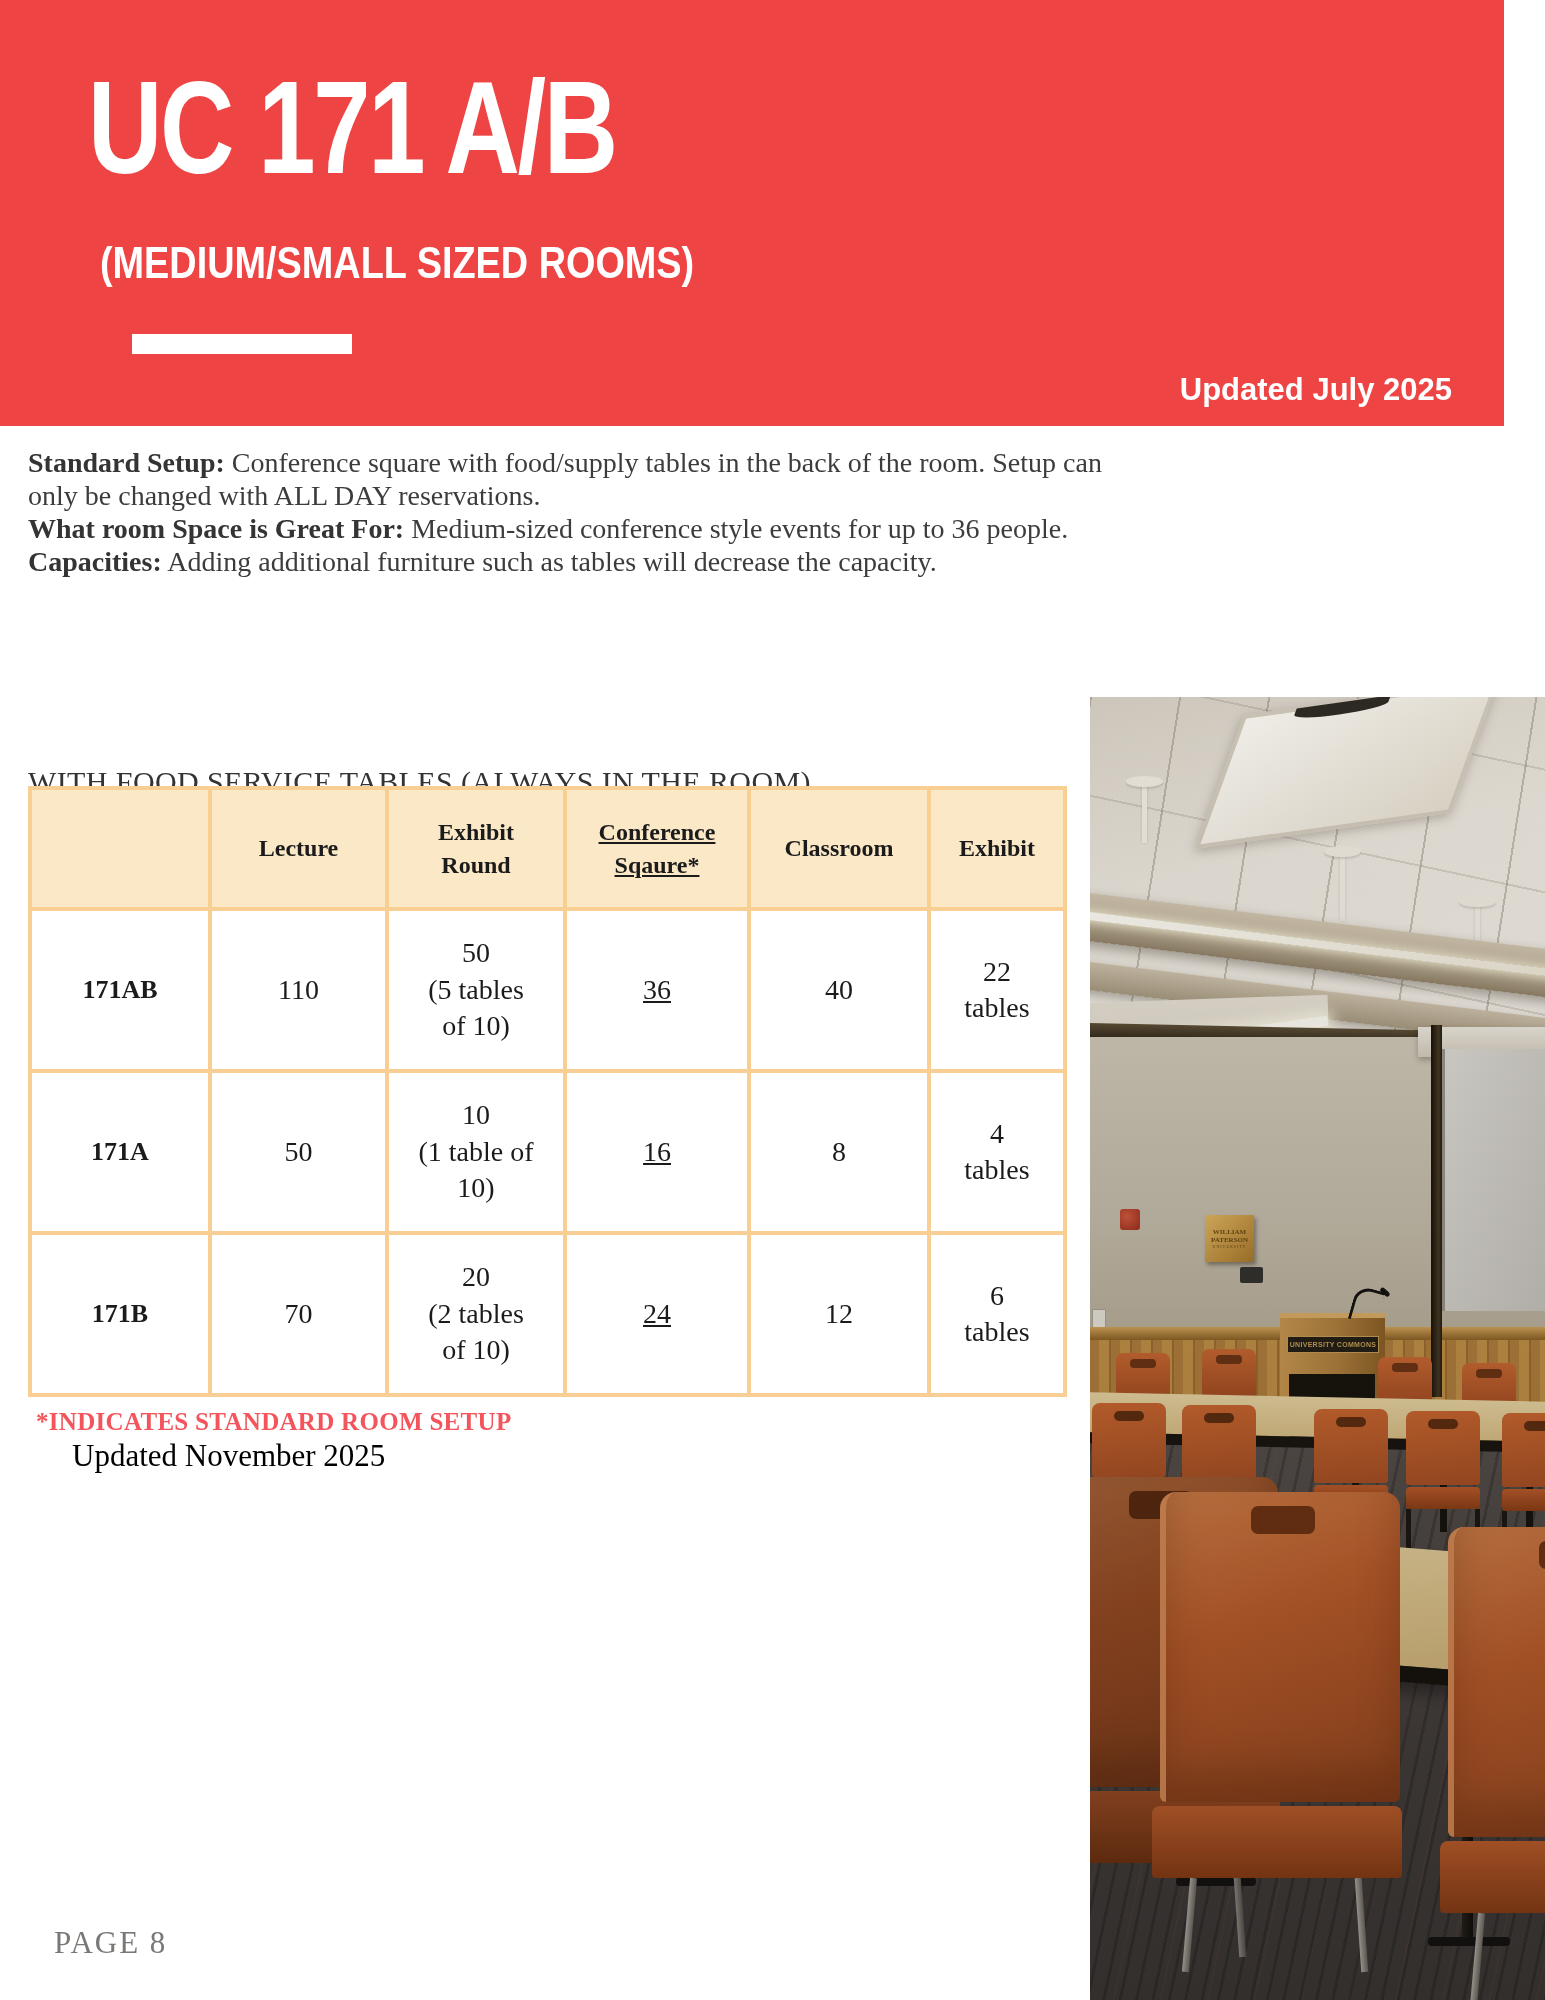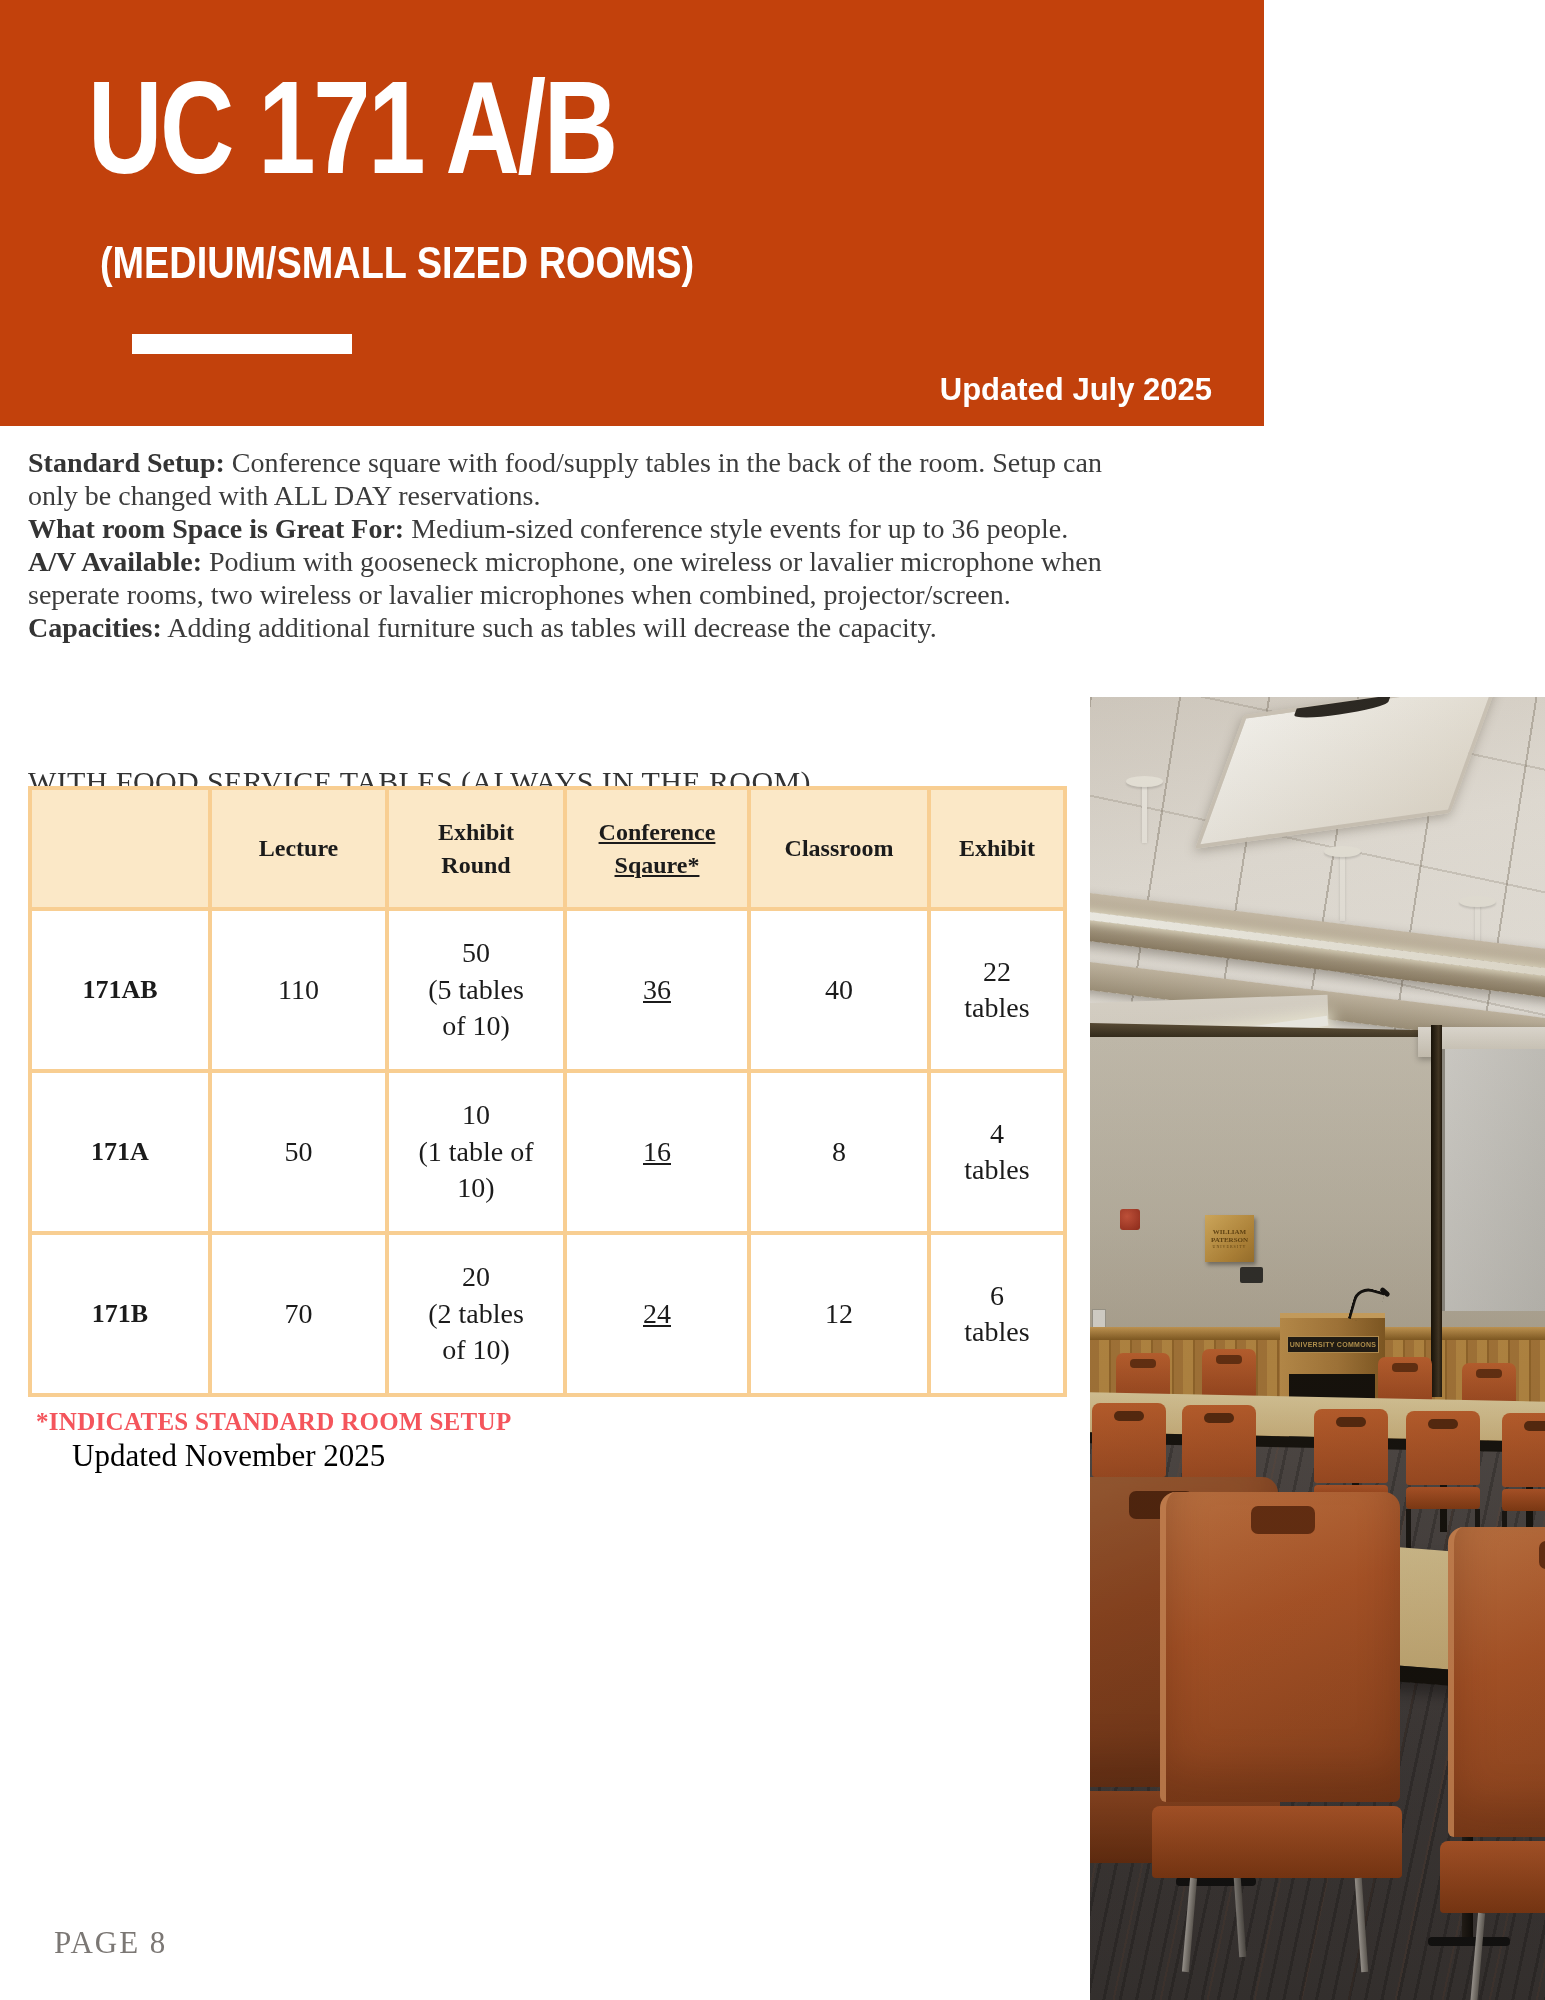--- a/index.html
+++ b/index.html
@@ -2,22 +2,22 @@
 <html><head>
 <meta charset="utf-8">
 <style>
   html,body { margin:0; padding:0; }
   body {
     width:1545px; height:2000px; position:relative; background:#ffffff;
     font-family:"Liberation Serif", serif; overflow:hidden;
   }
 
   
-  .banner { position:absolute; left:0; top:0; width:1264px; height:426px;
-    background:#c2410c; color:#fff; font-family:"Liberation Sans", sans-serif;text-align:center; }
+  .banner { position:absolute; left:0; top:0; width:1504px; height:426px;
+    background:#ef4444; color:#fff; font-family:"Liberation Sans", sans-serif;text-align:center; }
   .banner-title { position:absolute; left:88px; top:52px; font-size:132px; font-weight:bold;
     letter-spacing:-3px; transform:scaleX(.78); transform-origin:left top; white-space:nowrap; }
   .banner-subtitle { position:absolute; left:100px; top:238px; font-size:44px; font-weight:bold;
     letter-spacing:0; transform:scaleX(.86); transform-origin:left top; white-space:nowrap; }
   .banner-bar { position:absolute; left:132px; top:334px; width:220px; height:20px; background:#fff; }
   .banner-updated { position:absolute; right:52px; top:372px; font-size:31px; font-weight:bold; }
 
   
   .info { position:absolute; left:28px; top:446px; width:1120px;
     color:#3C3C3C; font-size:28px; line-height:33px; }
@@ -197,21 +197,20 @@
   <header class="banner">
     <div class="banner-title">UC 171 A/B</div>
     <div class="banner-subtitle">(MEDIUM/SMALL SIZED ROOMS)</div>
     <div class="banner-bar"></div>
     <div class="banner-updated">Updated July 2025</div>
   </header>
 
   <section class="info">
     <p><span class="lbl">Standard Setup:</span><span> Conference square with food/supply tables in the back of the room.  Setup can only be changed with ALL DAY reservations.</span></p>
     <p><span class="lbl">What room Space is Great For:</span><span> Medium-sized conference style events for up to 36 people.</span></p>
-    <p><span class="lbl">A/V Available:</span><span> Podium with gooseneck microphone, one wireless or lavalier microphone when seperate rooms, two wireless or lavalier microphones when combined, projector/screen.</span></p>
     <p><span class="lbl">Capacities:</span><span> Adding additional furniture such as tables will decrease the capacity.</span></p>
   </section>
 
   <h2 class="section-title">WITH FOOD SERVICE TABLES (ALWAYS IN THE ROOM)</h2>
 
   <table class="cap">
     <colgroup>
       <col style="width:180px">
         <col style="width:177px">
         <col style="width:178px">

